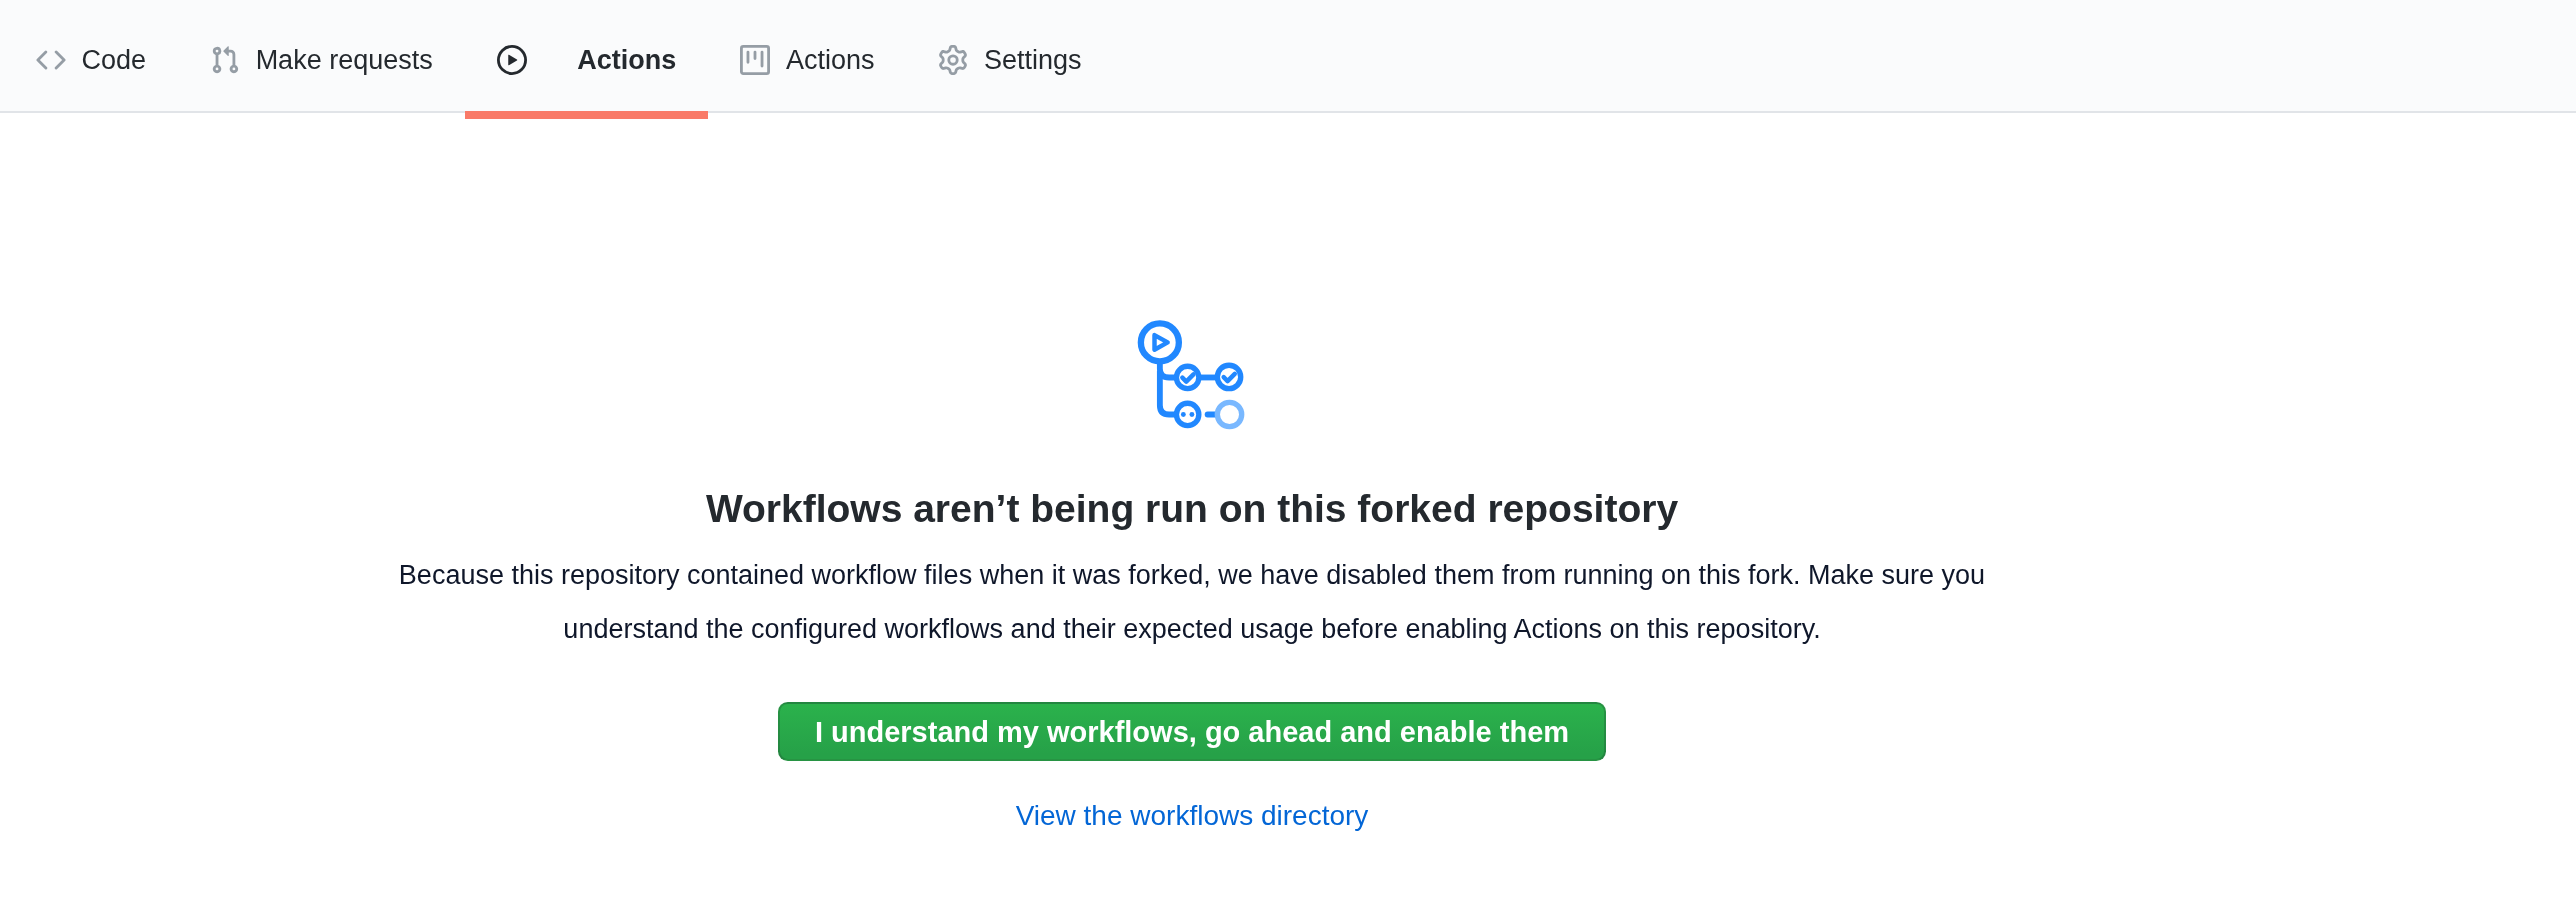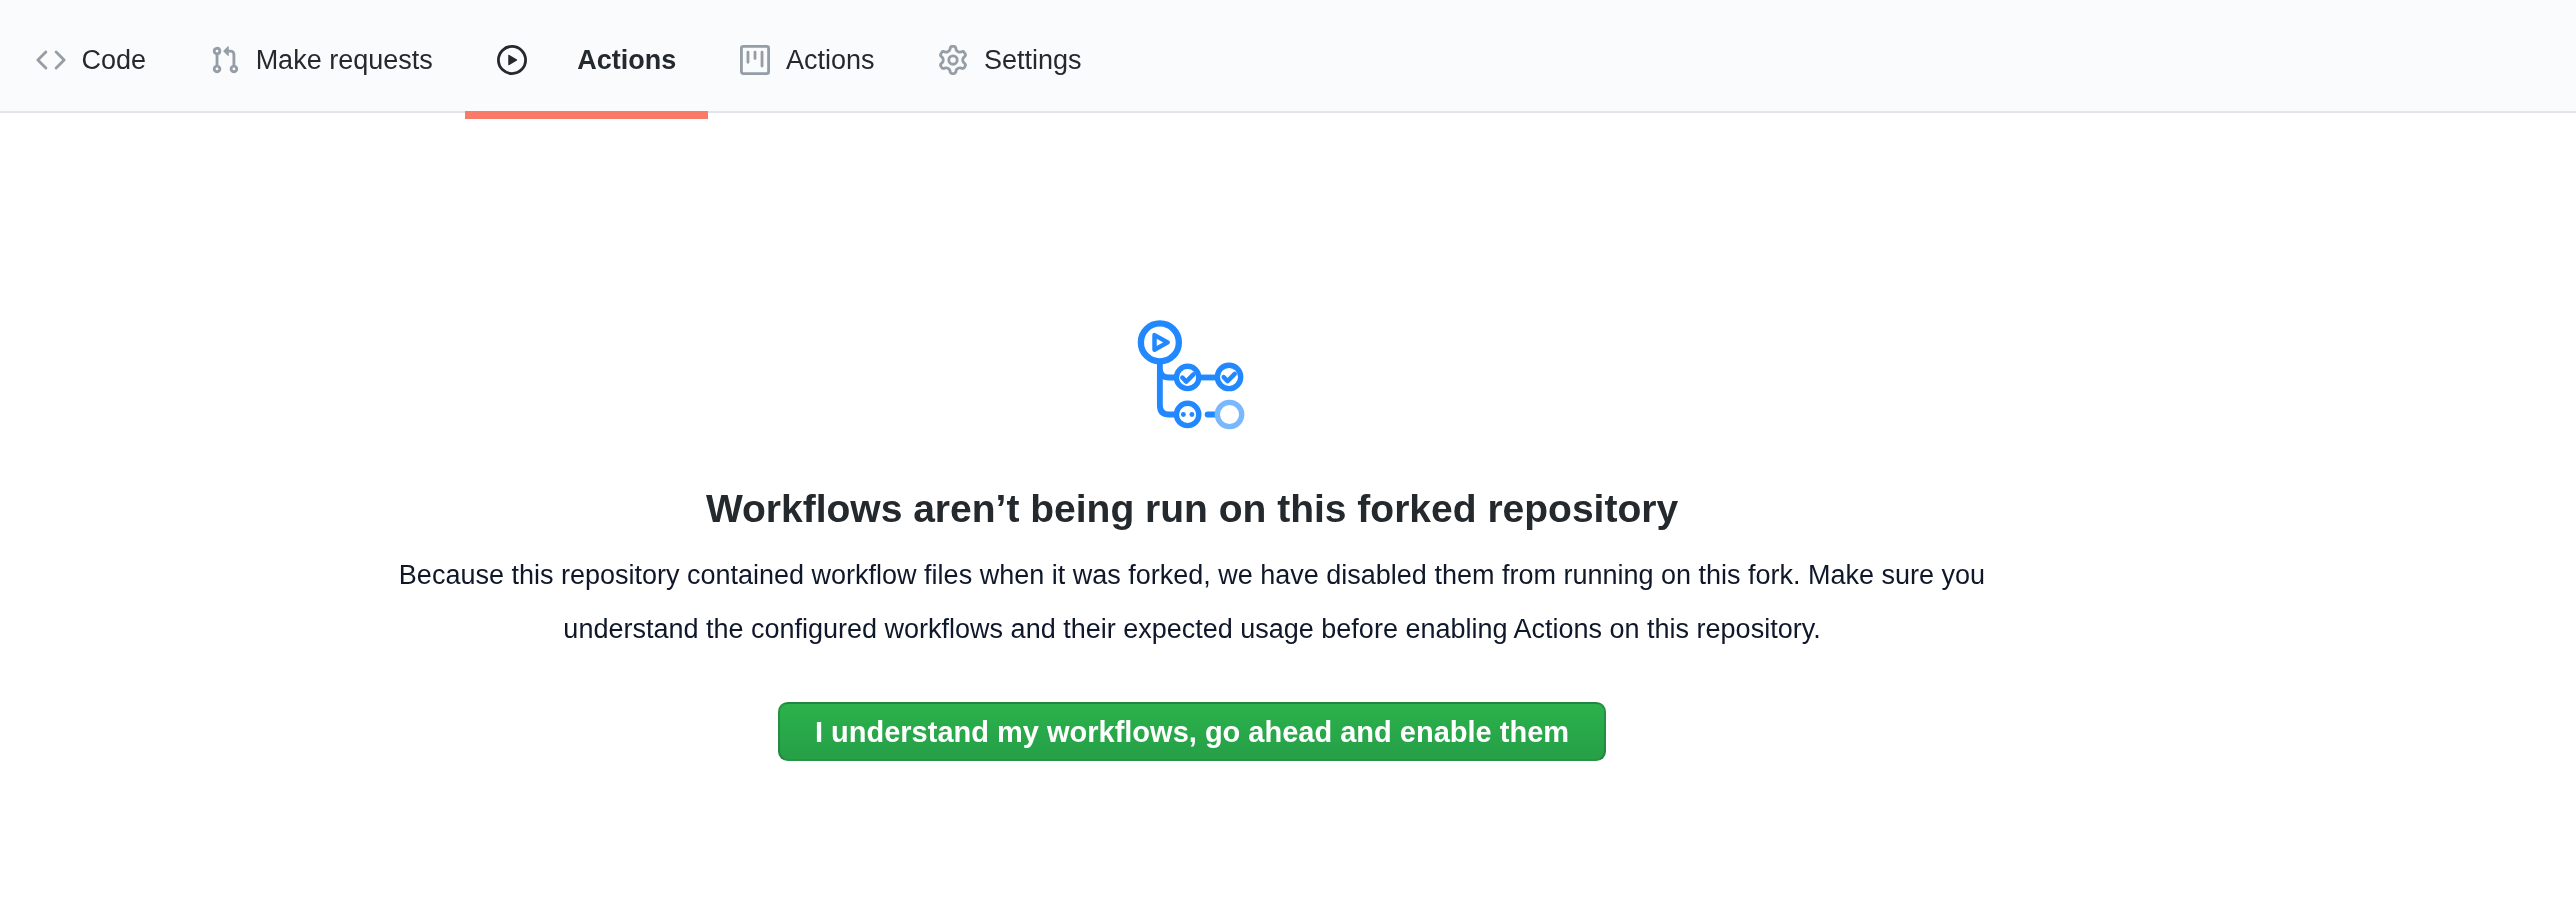--- a/index.html
+++ b/index.html
@@ -167,15 +167,18 @@
   </div>
 
   <h3 class="bs-heading">Workflows aren’t being run on this forked repository</h3>
 
   <p class="bs-desc">Because this repository contained workflow files when it was forked, we have disabled them from running on this fork. Make sure you understand the configured workflows and their expected usage before enabling Actions on this repository.</p>
 
   <div class="btn-row">
     <button class="btn-green">I understand my workflows, go ahead and enable them</button>
   </div>
 
+  <div class="link-row">
+    <a class="wf-link">View the workflows directory</a>
+  </div>
 
 </main>
 
 
 </body></html>

